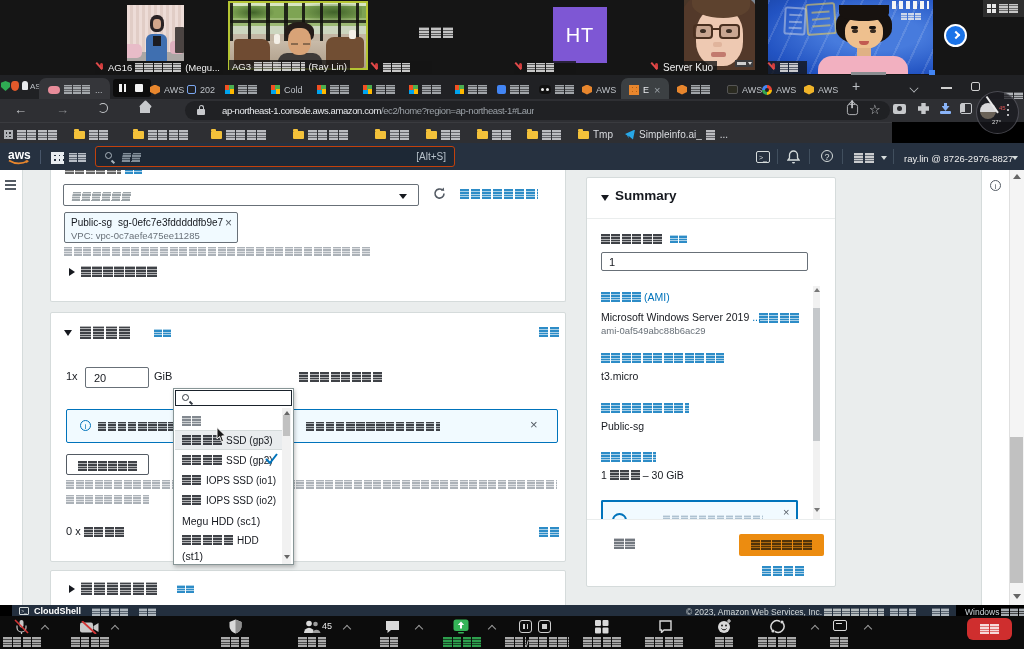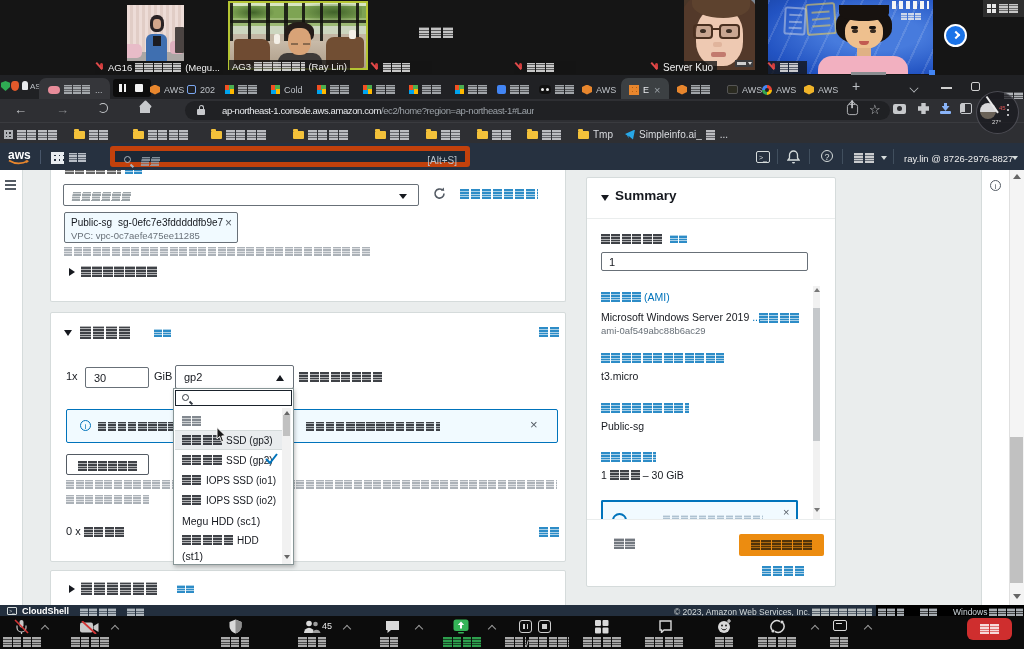--- a/index.html
+++ b/index.html
@@ -9,35 +9,35 @@
 .g{display:inline-block;opacity:.82;background:repeating-linear-gradient(90deg,currentColor 0 var(--k,8.5px),transparent var(--k,8.5px) var(--p,10px));-webkit-mask:repeating-linear-gradient(0deg,#000 0 1.6px,rgba(0,0,0,.4) 1.6px 2.7px)}
 
 #strip{left:0;top:0;width:1024px;height:75px;background:#151515}
 .vlabel{position:absolute;height:13px;background:rgba(20,20,20,.8);color:#efefef;font-size:9.5px;line-height:13px;white-space:nowrap;padding:0 3px;display:flex;align-items:center;gap:3px}
 .redmic{width:7px;height:10px;position:relative;flex:0 0 auto}
 .redmic:before{content:"";position:absolute;left:2px;top:0;width:3px;height:6px;background:#cf3b3b;border-radius:2px}
 .redmic:after{content:"";position:absolute;left:-1px;top:-1px;width:9px;height:1.6px;background:#e04a4a;transform:rotate(48deg);transform-origin:0 0}
 
 #tabbar{left:0;top:75px;width:1024px;height:24px;background:#202124}
 #addrbar{left:0;top:99px;width:1024px;height:23px;background:#2e2f33}
-#bmbar{left:0;top:122px;width:1024px;height:21px;background:#2e2f33;border-top:1px solid #3a3b3f}
+#bmbar{left:0;top:122px;width:892px;height:21px;background:#2e2f33;border-top:1px solid #3a3b3f}
 .tab{position:absolute;top:5px;height:19px;display:flex;align-items:center;gap:4px;color:#bdc1c6;font-size:9px;white-space:nowrap}
 .fold{width:11px;height:8px;background:#f3c13a;border-radius:1px;position:relative;flex:0 0 auto}
 .fold:before{content:"";position:absolute;left:0;top:-2px;width:5px;height:2px;background:#f3c13a;border-radius:1px 1px 0 0}
 .bmitem{position:absolute;top:4px;height:15px;display:flex;align-items:center;gap:4px;color:#dadce0;font-size:10px;white-space:nowrap}
 .mslogo{width:9px;height:9px;flex:0 0 auto;background:conic-gradient(from 0deg at 50% 50%,#4caf50 0 25%,#ffb900 0 50%,#00a4ef 0 75%,#f25022 0 100%)}
 .cube{width:10px;height:10px;flex:0 0 auto;background:#e8862d;clip-path:polygon(50% 0,100% 25%,100% 75%,50% 100%,0 75%,0 25%)}
 
 #awsnav{left:0;top:143px;width:1024px;height:27px;background:#263140;color:#fff}
 
 #content{left:0;top:170px;width:1024px;height:435px;background:#eaeded}
 .card{position:absolute;background:#fff;border:1px solid #d5dbdb;border-radius:2px}
 .inp{position:absolute;background:#fff;border:1px solid #687078;border-radius:2px;font-size:11px;color:#16191f}
 
-#awsfoot{left:0;top:605px;width:876px;height:11px;background:#232f3e;color:#d5dbdb;font-size:9px}
+#awsfoot{left:12px;top:605px;width:944px;height:11px;background:#232f3e;color:#d5dbdb;font-size:9px}
 #zoombar{left:0;top:616px;width:1024px;height:33px;background:#0c0c0c}
 .zlab{position:absolute;top:21px;color:#cdcdcd;font-size:9.5px;white-space:nowrap}
 .chev{position:absolute;width:7px;height:7px}
 .chev:before{content:"";position:absolute;left:0;top:2px;width:5px;height:5px;border-left:1.4px solid #9a9a9a;border-top:1.4px solid #9a9a9a;transform:rotate(45deg)}
 </style></head>
 <body>
 <div id="page">
 <div class="ab" id="content">
  <div class="ab" style="left:0;top:0;width:23px;height:435px;background:#fff;border-right:1px solid #d5dbdb"></div>
  <div class="ab" style="left:5px;top:10px;width:11px;height:2px;background:#545b64;box-shadow:0 4px 0 #545b64,0 8px 0 #545b64"></div>
@@ -65,27 +65,23 @@
    <i class="g ab" style="left:30px;top:102px;--p:11px;--k:9.6px;width:76px;height:11px;color:#16191f"></i>
  </div>
 
  <div class="card" style="left:50px;top:142px;width:516px;height:250px">
    <span class="ab" style="left:13px;top:17px;width:0;height:0;border-left:4.5px solid transparent;border-right:4.5px solid transparent;border-top:6px solid #16191f"></span>
    <i class="g ab" style="left:29px;top:13px;--p:13px;--k:11.4px;width:51px;height:13px;color:#16191f"></i>
    <i class="g ab" style="left:103px;top:16px;--p:9px;--k:7.6px;width:17px;height:8px;color:#0073bb"></i>
    <i class="g ab" style="left:488px;top:14px;--p:11px;--k:9.4px;width:22px;height:10px;color:#0073bb"></i>
    <span class="ab" style="left:15px;top:57px;font-size:11px;color:#16191f">1x</span>
    <div class="inp" style="left:34px;top:54px;width:64px;height:21px">
-          <span class="ab" style="left:8px;top:4px">30</span>
+          <span class="ab" style="left:8px;top:4px">20</span>
         </div>
    <span class="ab" style="left:103px;top:57px;font-size:11px;color:#16191f">GiB</span>
-   <div class="inp" style="left:124px;top:52px;width:119px;height:24px">
-          <span class="ab" style="left:8px;top:5px">gp2</span>
-          <span class="ab" style="right:9px;top:9px;width:0;height:0;border-left:4.5px solid transparent;border-right:4.5px solid transparent;border-bottom:6px solid #16191f"></span>
-        </div>
    <i class="g ab" style="left:248px;top:59px;--p:10.5px;--k:9px;width:83px;height:10px;color:#16191f"></i>
    <div class="ab" style="left:15px;top:96px;width:492px;height:34px;background:#f1faff;border:1px solid #0073bb;border-radius:2px">
      <span class="ab" style="left:13px;top:10px;width:11px;height:11px;border:1.3px solid #0073bb;border-radius:50%;color:#0073bb;font-size:8px;text-align:center;line-height:11px">i</span>
      <i class="g ab" style="left:31px;top:12px;--p:10px;--k:8.5px;width:76px;height:9px;color:#16191f"></i>
      <i class="g ab" style="left:239px;top:12px;--p:10px;--k:8.5px;width:134px;height:9px;color:#16191f"></i>
      <span class="ab" style="left:463px;top:7px;font-size:13px;color:#545b64">×</span>
    </div>
    <div class="ab" style="left:15px;top:141px;width:83px;height:21px;border:1px solid #545b64;border-radius:2px">
           <i class="g ab" style="left:11px;top:6px;--p:10px;--k:8.7px;width:59px;height:9.5px;color:#16191f"></i>
         </div>
@@ -221,20 +217,21 @@
    <div class="ab" style="left:119px;top:27px;width:7px;height:9px;background:#f3efe6;border-radius:2px"></div>
    <div class="ab" style="left:48px;top:50px;width:44px;height:15px;background:#3d3a38;border-radius:9px 9px 0 0"></div>
    <div class="ab" style="left:55px;top:19px;width:29px;height:20px;background:#241c19;border-radius:45% 45% 35% 35%"></div>
    <div class="ab" style="left:58px;top:25px;width:23px;height:27px;background:#d8a377;border-radius:42% 42% 45% 45%"></div>
    <div class="ab" style="left:61px;top:40px;width:7px;height:2px;background:#8a6a4e"></div>
    <div class="ab" style="left:73px;top:40px;width:7px;height:2px;background:#8a6a4e"></div>
  </div>
 
  <i class="g ab" style="left:419px;top:27px;width:35px;height:11px;--p:12px;--k:10.5px;color:#e8e8e8"></i>
 
+ <div class="ab" style="left:553px;top:7px;width:54px;height:56px;background:#7e57d4;color:#fff;font-size:20px;display:flex;align-items:center;justify-content:center;letter-spacing:1px">HT</div>
 
  <div class="ab" style="left:684px;top:0;width:71px;height:70px;overflow:hidden;background:#4a3729">
    <div class="ab" style="left:58px;top:0;width:13px;height:30px;background:linear-gradient(180deg,#7e8894 0 6px,#5a6470 6px 12px,#8a929c 12px 18px,#4a5158 18px 30px)"></div>
    <div class="ab" style="left:-6px;top:-10px;width:86px;height:92px;background:#53392a;border-radius:42% 44% 40% 40%"></div>
    <div class="ab" style="left:12px;top:8px;width:47px;height:58px;background:#eec9b2;border-radius:44% 44% 42% 42%"></div>
    <div class="ab" style="left:8px;top:-8px;width:58px;height:26px;background:#5d422e;border-radius:0 0 46% 54%"></div>
    <div class="ab" style="left:9px;top:24px;width:20px;height:15px;background:rgba(90,62,48,.25);border:2px solid #4a3020;border-radius:4px"></div>
    <div class="ab" style="left:35px;top:24px;width:21px;height:15px;background:rgba(90,62,48,.25);border:2px solid #4a3020;border-radius:4px"></div>
    <div class="ab" style="left:28px;top:28px;width:8px;height:2px;background:#4a3020"></div>
    <div class="ab" style="left:16px;top:29px;width:6px;height:4px;background:#3c2e24;border-radius:50%"></div>
@@ -494,21 +491,21 @@
 </div>
 <div class="ab" id="awsnav">
  <svg class="ab" style="left:7px;top:4px" width="26" height="19" viewBox="0 0 26 19">
         <text x="1" y="12" font-size="12" font-weight="bold" fill="#fff" font-family="Liberation Sans">aws</text>
         <path d="M2 13.5 Q11 19 21 14" stroke="#e8862d" stroke-width="1.8" fill="none"></path>
         <path d="M18.5 13 l3.5 .9 -2.5 2.3" fill="#e8862d" stroke="none"></path>
       </svg>
  <div class="ab" style="left:40px;top:7px;width:1px;height:14px;background:#48566a"></div>
  <div class="ab" style="left:51px;top:9px;width:13px;height:12px;background:repeating-linear-gradient(0deg,#e8ecf0 0 3px,transparent 3px 4.7px),repeating-linear-gradient(90deg,#e8ecf0 0 3px,transparent 3px 4.7px)"></div>
  <i class="g ab" style="left:69px;top:10px;--p:9px;--k:7.8px;width:17px;height:9px;color:#d8dee4"></i>
- <div class="ab" style="left:110px;top:3px;width:360px;height:21px;border:5px solid #c2410c;border-radius:3px;background:#1d2835">
+ <div class="ab" style="left:95px;top:3px;width:360px;height:21px;border:1px solid #c2410c;border-radius:3px;background:#1d2835">
    <span class="ab" style="left:9px;top:5px;width:7px;height:7px;border:1.5px solid #aab4bd;border-radius:50%"></span>
         <span class="ab" style="left:16px;top:13px;width:1.6px;height:4px;background:#aab4bd;transform:rotate(-45deg)"></span>
    <i class="g ab" style="left:26px;top:6px;--p:10px;--k:8.5px;width:19px;height:9px;color:#98a4ae;transform:skewX(-8deg)"></i>
    <span class="ab" style="right:8px;top:4px;color:#b8c2cb;font-size:10px">[Alt+S]</span>
  </div>
  <div class="ab" style="left:756px;top:8px;width:14px;height:12px;border:1.4px solid #d5dbdb;border-radius:2px">
         <span class="ab" style="left:2px;top:2px;color:#d5dbdb;font-size:7px;line-height:7px">&gt;_</span>
       </div>
  <div class="ab" style="left:777px;top:6px;width:1px;height:15px;background:#414f5e"></div>
  <svg class="ab" style="left:787px;top:7px" width="13" height="14" viewBox="0 0 13 14">

